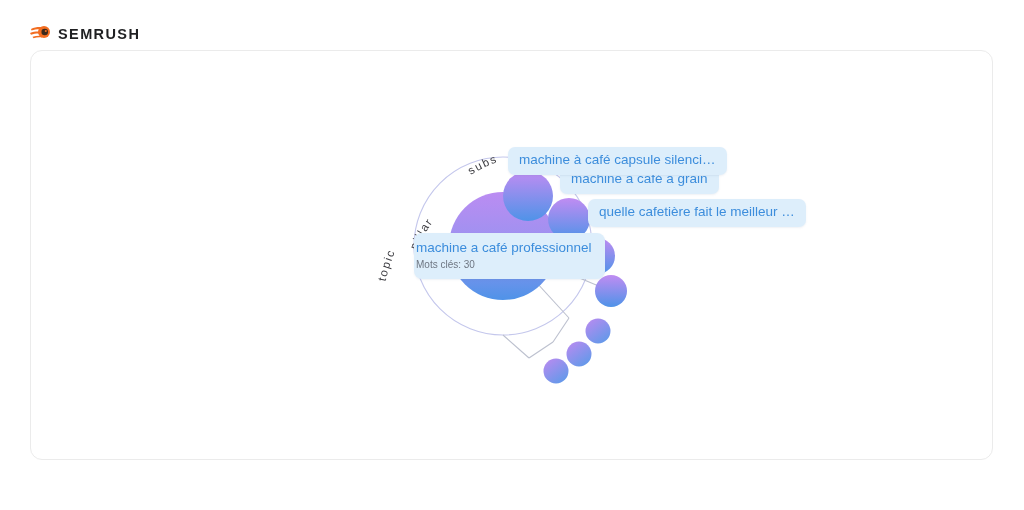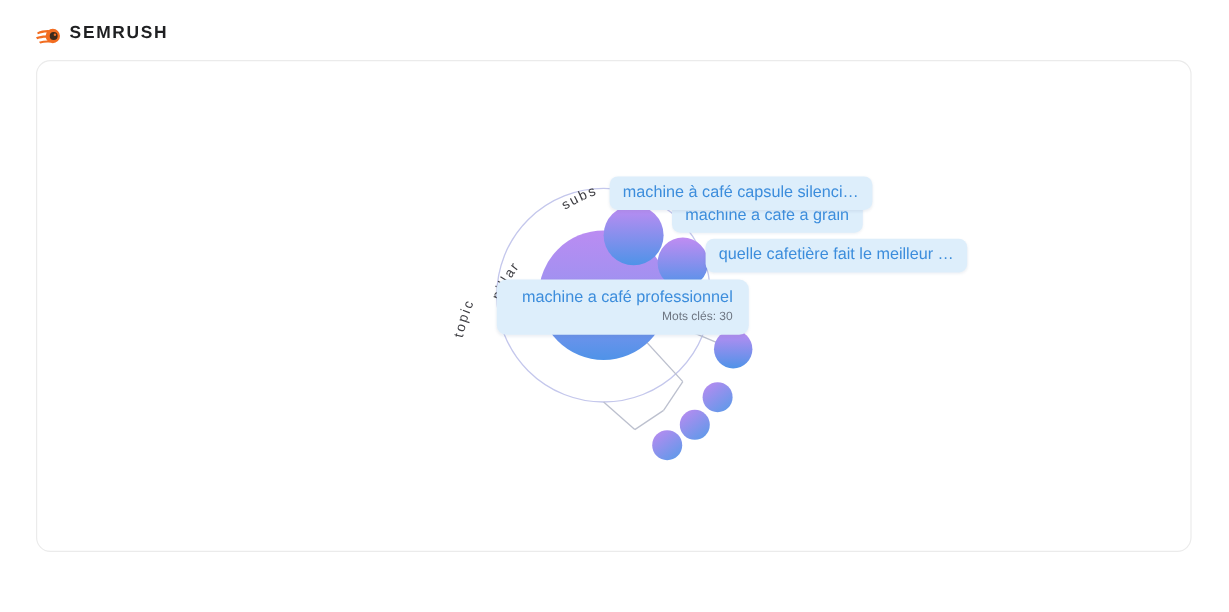--- a/index.html
+++ b/index.html
@@ -15,21 +15,21 @@
     overflow: hidden;
     position: relative;
   }
 
   
   .brand {
     position: absolute;
     left: 30px;
     top: 21px;
     display: flex;
-    align-items: flex-start;
+    align-items: flex-end;
     gap: 7px;
     height: 20px;
   }
   .brand-icon {
     width: 21px;
     height: 18px;
     display: block;
     flex: 0 0 auto;
   }
   .brand-text {
@@ -84,22 +84,22 @@
     border-radius: 7px;
     color: #3c8ddc;
     font-size: 13.5px;
     line-height: 1.25;
     padding: 5px 11px 6px 11px;
     white-space: nowrap;
     box-sizing: border-box;
     box-shadow: 0 1px 2px rgba(90,120,160,0.10);
   }
   .kw-label.pillar {
-    text-align: right;
-    padding: 7px 13px 8px 21px;
+    text-align: left;
+    padding: 7px 13px 8px 2px;
     border-radius: 8px;
   }
   .kw-title {
     display: block;
     color: #3c8ddc;
   }
   .kw-sub {
     display: block;
     color: #6e7682;
     font-size: 10px;

